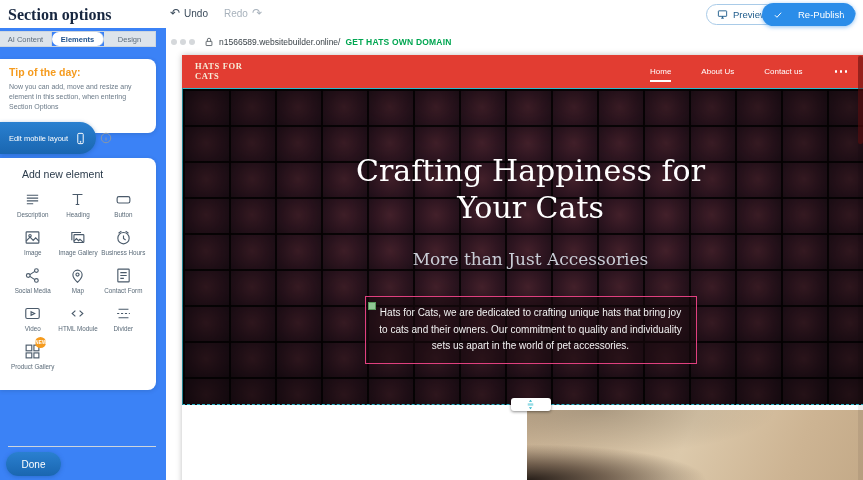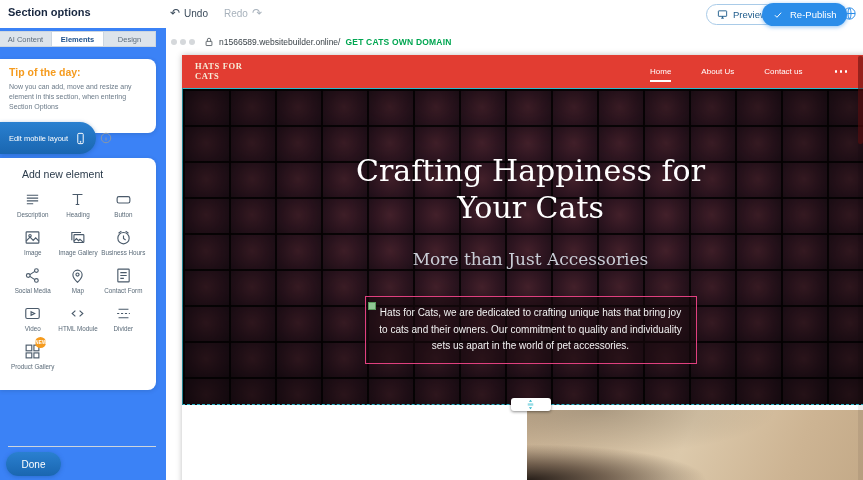--- a/index.html
+++ b/index.html
@@ -1,38 +1,38 @@
 <!DOCTYPE html>
 <html><head>
 <meta charset="utf-8">
 <style>
   * { margin:0; padding:0; box-sizing:border-box; }
   html,body { width:863px; height:480px; font-family:"Liberation Sans", sans-serif; background:#fff; }
   .app { position:relative; width:863px; height:480px; overflow:hidden; background:#fff; }
 
   
   .topbar { position:absolute; left:0; top:0; width:863px; height:28px; background:#fff; z-index:6; }
-  .page-title { position:absolute; left:8px; top:6px; font-size:11px; font-weight:bold; color:#17263f; }
+  .page-title { position:absolute; left:8px; top:6px; font-size:16px; font-weight:bold; color:#17263f;font-family:Liberation Serif, serif; }
   .history { position:absolute; left:170px; top:7px; display:flex; gap:16px; align-items:center; }
   .hbtn { display:flex; align-items:center; gap:4px; font-size:10px; color:#3a4a5a; background:none; border:none; cursor:pointer; font-family:inherit; }
   .hbtn.disabled { color:#a8b2bc; }
   .hicon { font-size:12px; line-height:1; }
   .preview-btn { position:absolute; left:706px; top:4px; height:21px; padding:0 10px; display:flex; align-items:center; gap:5px; background:#fff; border:1px solid #a9cbe8; border-radius:11px; font-size:9.5px; color:#1c5a8a; font-family:inherit; cursor:pointer; }
   .preview-btn svg { width:11px; height:11px; stroke:#1c5a8a; fill:none; stroke-width:2; }
-  .republish-btn { position:absolute; left:762px; top:3px; height:23px; padding:0 11px; display:flex; align-items:center; gap:7px; background:#2b8de9; border:none; border-radius:12px; font-size:9.5px; color:#fff; font-family:inherit; cursor:pointer; box-shadow:0 1px 4px rgba(43,141,233,.55); }
+  .republish-btn { position:absolute; left:762px; top:3px; height:23px; padding:0 11px; display:flex; align-items:center; gap:15px; background:#2b8de9; border:none; border-radius:12px; font-size:9.5px; color:#fff; font-family:inherit; cursor:pointer; box-shadow:0 1px 4px rgba(43,141,233,.55); }
   .republish-btn svg { width:10px; height:10px; stroke:#fff; fill:none; stroke-width:2.4; }
   .globe-btn { position:absolute; left:842px; top:6px; width:15px; height:15px; border:none; background:none; padding:0; cursor:pointer; }
   .globe-btn svg { width:15px; height:15px; stroke:#2b8de9; fill:none; stroke-width:1.6; }
 
   
   .sidebar { position:absolute; left:0; top:28px; width:166px; height:452px; background:#3b82f6; z-index:5; }
   .tabs { position:absolute; left:0; top:3px; width:156px; height:16px; display:flex; border:1px solid #ccd6e0; border-left:none; }
   .tab { flex:1; display:flex; align-items:center; justify-content:center; font-size:7.5px; color:#5c6c7c; background:#dde4eb; border-right:1px solid #ccd6e0; cursor:pointer; }
   .tab:last-child { border-right:none; }
-  .tab.active { background:#fff; color:#1b4f8a; font-weight:bold; }
+  .tab.active { background:#fff; color:#1b4f8a; font-weight:bold;border-radius:7px; }
   .tip-card { position:absolute; left:0; top:31px; width:156px; height:74px; background:#fff; border-radius:0 8px 8px 0; box-shadow:0 1px 4px rgba(30,50,70,.18); padding:7px 9px; }
   .tip-title { font-size:10.5px; font-weight:bold; color:#f59b1e; margin-bottom:4px; }
   .tip-body { font-size:7px; color:#6b7a88; line-height:1.45; }
   .edit-mobile { position:absolute; left:0; top:94px; width:96px; height:32px; background:linear-gradient(180deg,#2a80d0,#1a66b0); border:none; border-radius:0 16px 16px 0; color:#fff; font-size:7.5px; font-family:inherit; display:flex; align-items:center; justify-content:center; gap:6px; cursor:pointer; box-shadow:0 1px 4px rgba(20,80,150,.4); }
   .edit-mobile svg { width:13px; height:13px; stroke:#fff; fill:none; stroke-width:1.8; }
   .info-btn { position:absolute; left:100px; top:104px; width:12px; height:12px; background:none; border:none; padding:0; cursor:pointer; }
   .info-btn svg { width:12px; height:12px; stroke:#8a98a6; fill:none; stroke-width:2; }
   .add-card { position:absolute; left:0; top:130px; width:156px; height:232px; background:#fff; border-radius:0 8px 8px 0; box-shadow:0 1px 4px rgba(30,50,70,.18); padding:10px 10px 7px 10px; }
   .add-title { font-size:10.5px; color:#2a3a4a; font-weight:normal; margin:0 0 9px 12px; }
   .egrid { display:grid; grid-template-columns:repeat(3,1fr); grid-auto-rows:38px; }
@@ -266,21 +266,21 @@
 
     <div class="browser-bar">
       <span class="dot"></span>
       <span class="dot"></span>
       <span class="dot"></span>
       <svg class="lock" viewBox="0 0 24 24">
           <rect x="5" y="10.5" width="14" height="10" rx="1"></rect>
           <path d="M8 10.5V7a4 4 0 0 1 8 0v3.5"></path>
         </svg>
       <span class="url">n1566589.websitebuilder.online/</span>
-      <a class="domain-cta">GET CATS OWN DOMAIN</a>
+      <a class="domain-cta">GET HATS OWN DOMAIN</a>
     </div>
 
     <div class="site">
 
       <header class="site-header">
         <div class="logo">HATS FOR CATS</div>
         <nav class="site-nav">
           <a class="nav-link active">Home</a>
           <a class="nav-link">About Us</a>
           <a class="nav-link">Contact us</a>

